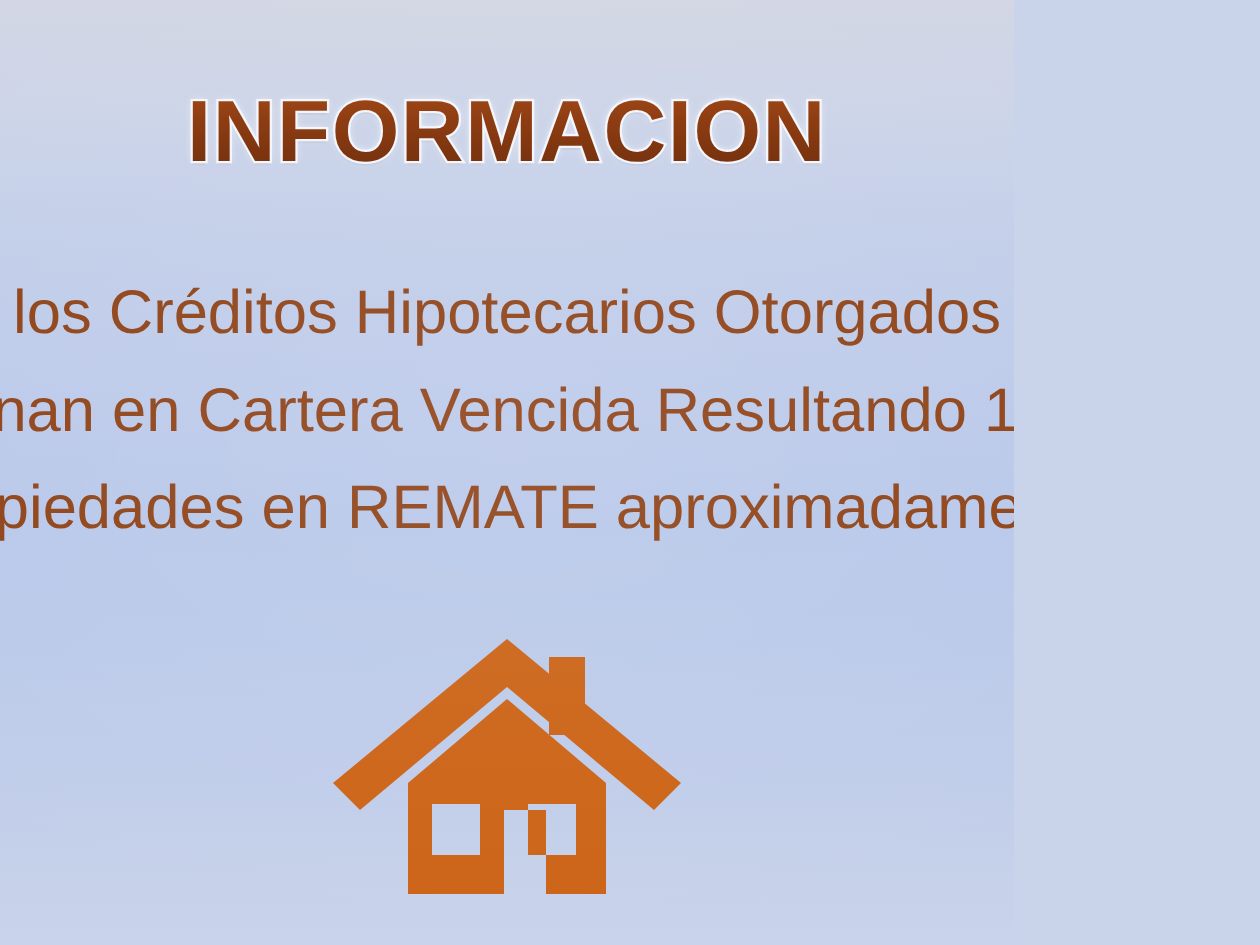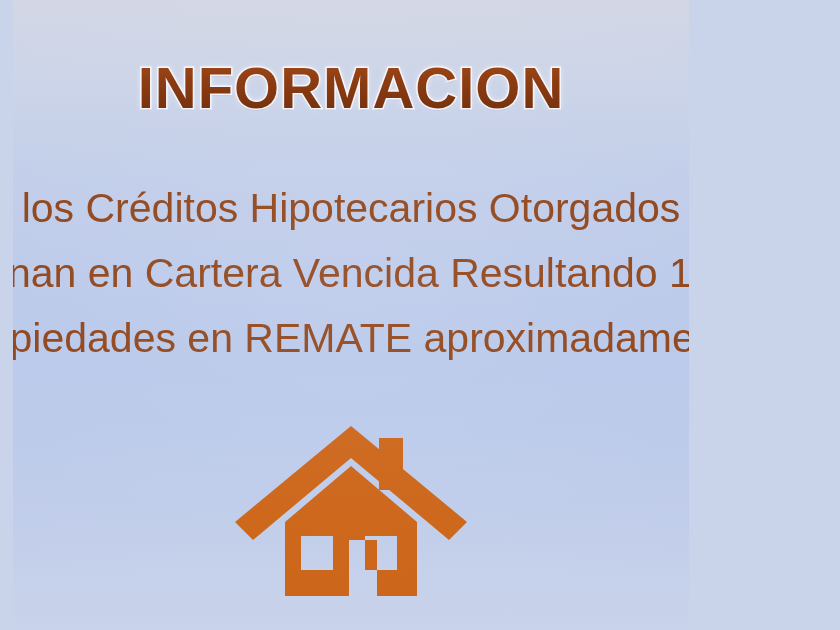--- a/index.html
+++ b/index.html
@@ -24,21 +24,20 @@
       linear-gradient(to bottom,
         #d3d7e4 0%,
         #ccd4e8 12%,
         #c2cee9 26%,
         #bccaea 42%,
         #b9c8ea 55%,
         #bbcaea 68%,
         #c0cdea 82%,
         #c6d1ea 93%,
         #c9d3eb 100%);
-    margin-left: 13px;
   }
   
   .slide::after {
     content: "";
     position: absolute;
     inset: 0;
     pointer-events: none;
     background:
       radial-gradient(120% 75% at 50% 46%,
         rgba(255,255,255,0.10) 0%,

